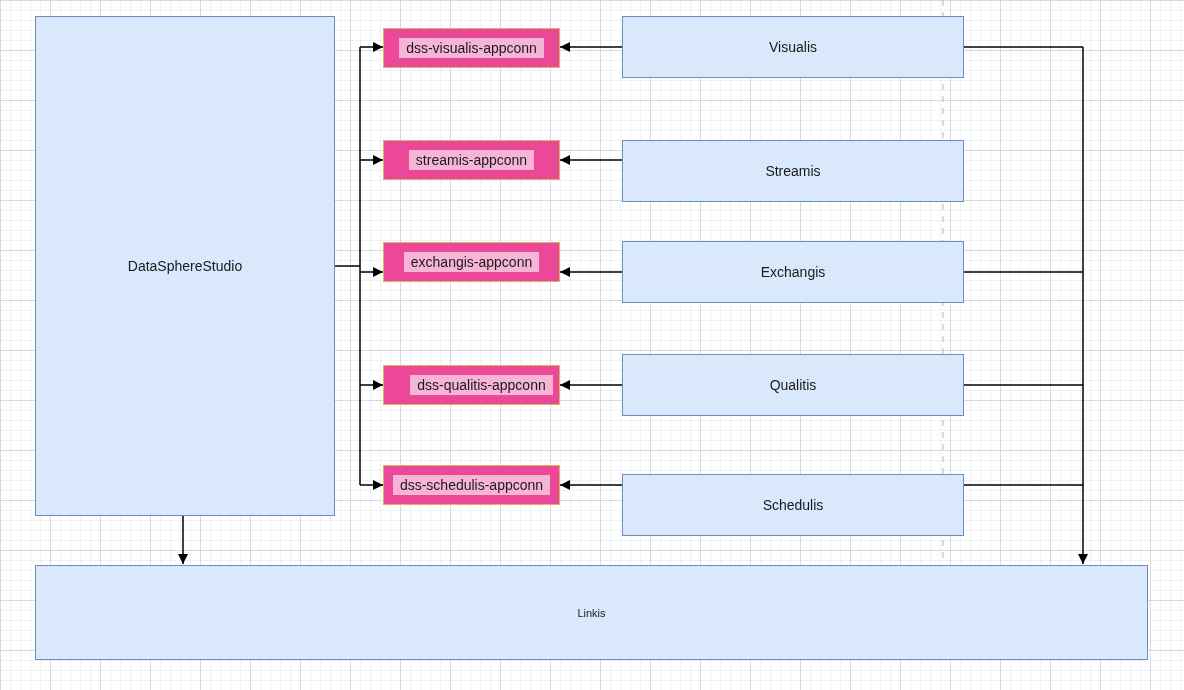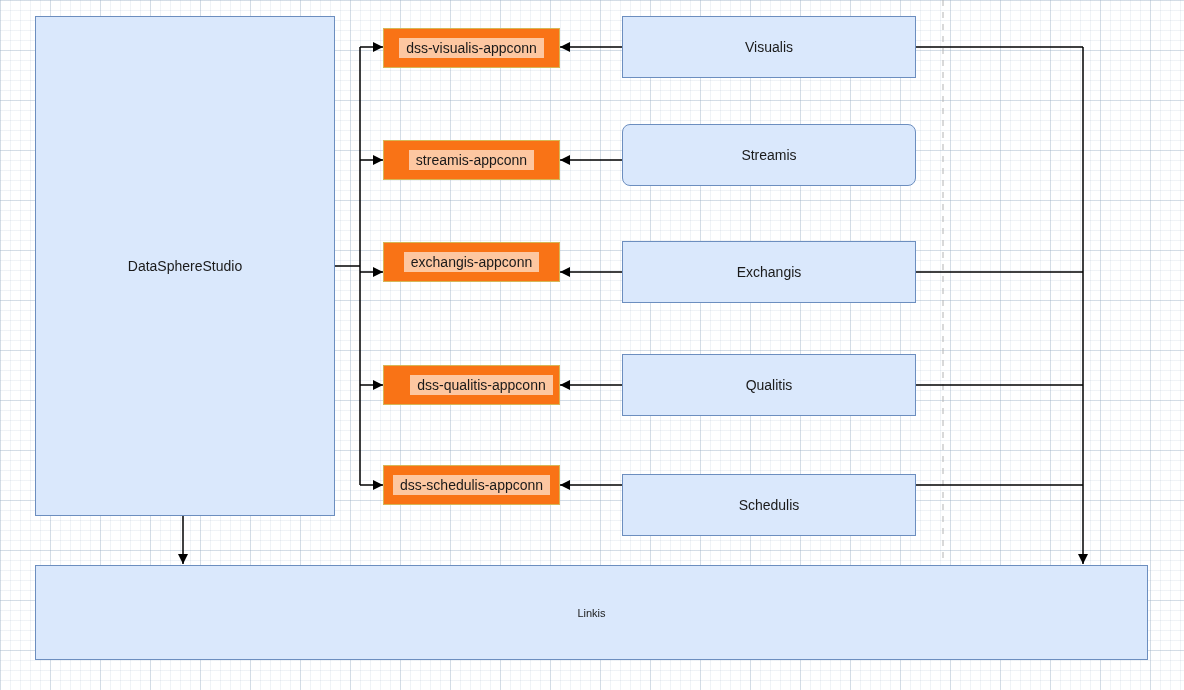--- a/index.html
+++ b/index.html
@@ -22,35 +22,35 @@
     position: absolute;
     display: flex;
     align-items: center;
     justify-content: center;
     box-sizing: border-box;
     font-size: 14px;
     text-align: center;
     white-space: nowrap;
   }
   .blue   { background: #dae8fc; border: 1px solid #6c8ebf; }
-  .yellow { background: #f97316; border: 1px solid #d6b656; align-items: center; }
+  .yellow { background: #ec4899; border: 1px solid #d6b656; align-items: center; }
   .yellow .lbl { background: rgba(255,255,255,0.6); padding: 2px 7px; }
 
   #node-dss { left: 35px; top: 16px; width: 300px; height: 500px; }
 
   .appconn { left: 383px; width: 177px; height: 40px; }
   #appconn-0 { top: 28px; }
   #appconn-1 { top: 140px; }
   #appconn-2 { top: 242px; }
   #appconn-3 { top: 365px; padding-left: 20px; }
   #appconn-4 { top: 465px; }
 
-  .app { left: 622px; width: 294px; height: 62px; }
+  .app { left: 622px; width: 342px; height: 62px; }
   #app-0 { top: 16px; }
-  #app-1 { top: 124px; border-radius: 8px; }
+  #app-1 { top: 140px; }
   #app-2 { top: 241px; }
   #app-3 { top: 354px; }
   #app-4 { top: 474px; }
 
   #node-linkis { left: 35px; top: 565px; width: 1113px; height: 95px; font-size: 11px; }
 
   svg.connectors {
     position: absolute;
     left: 0; top: 0;
     pointer-events: none;

